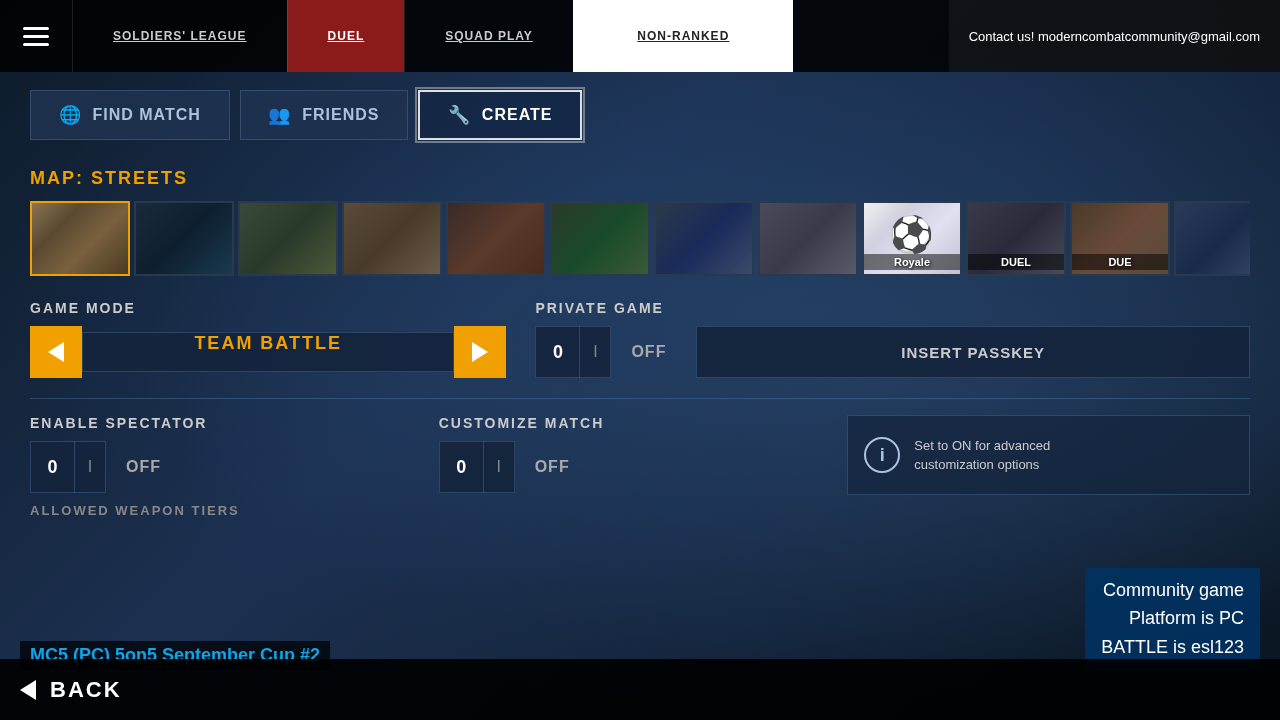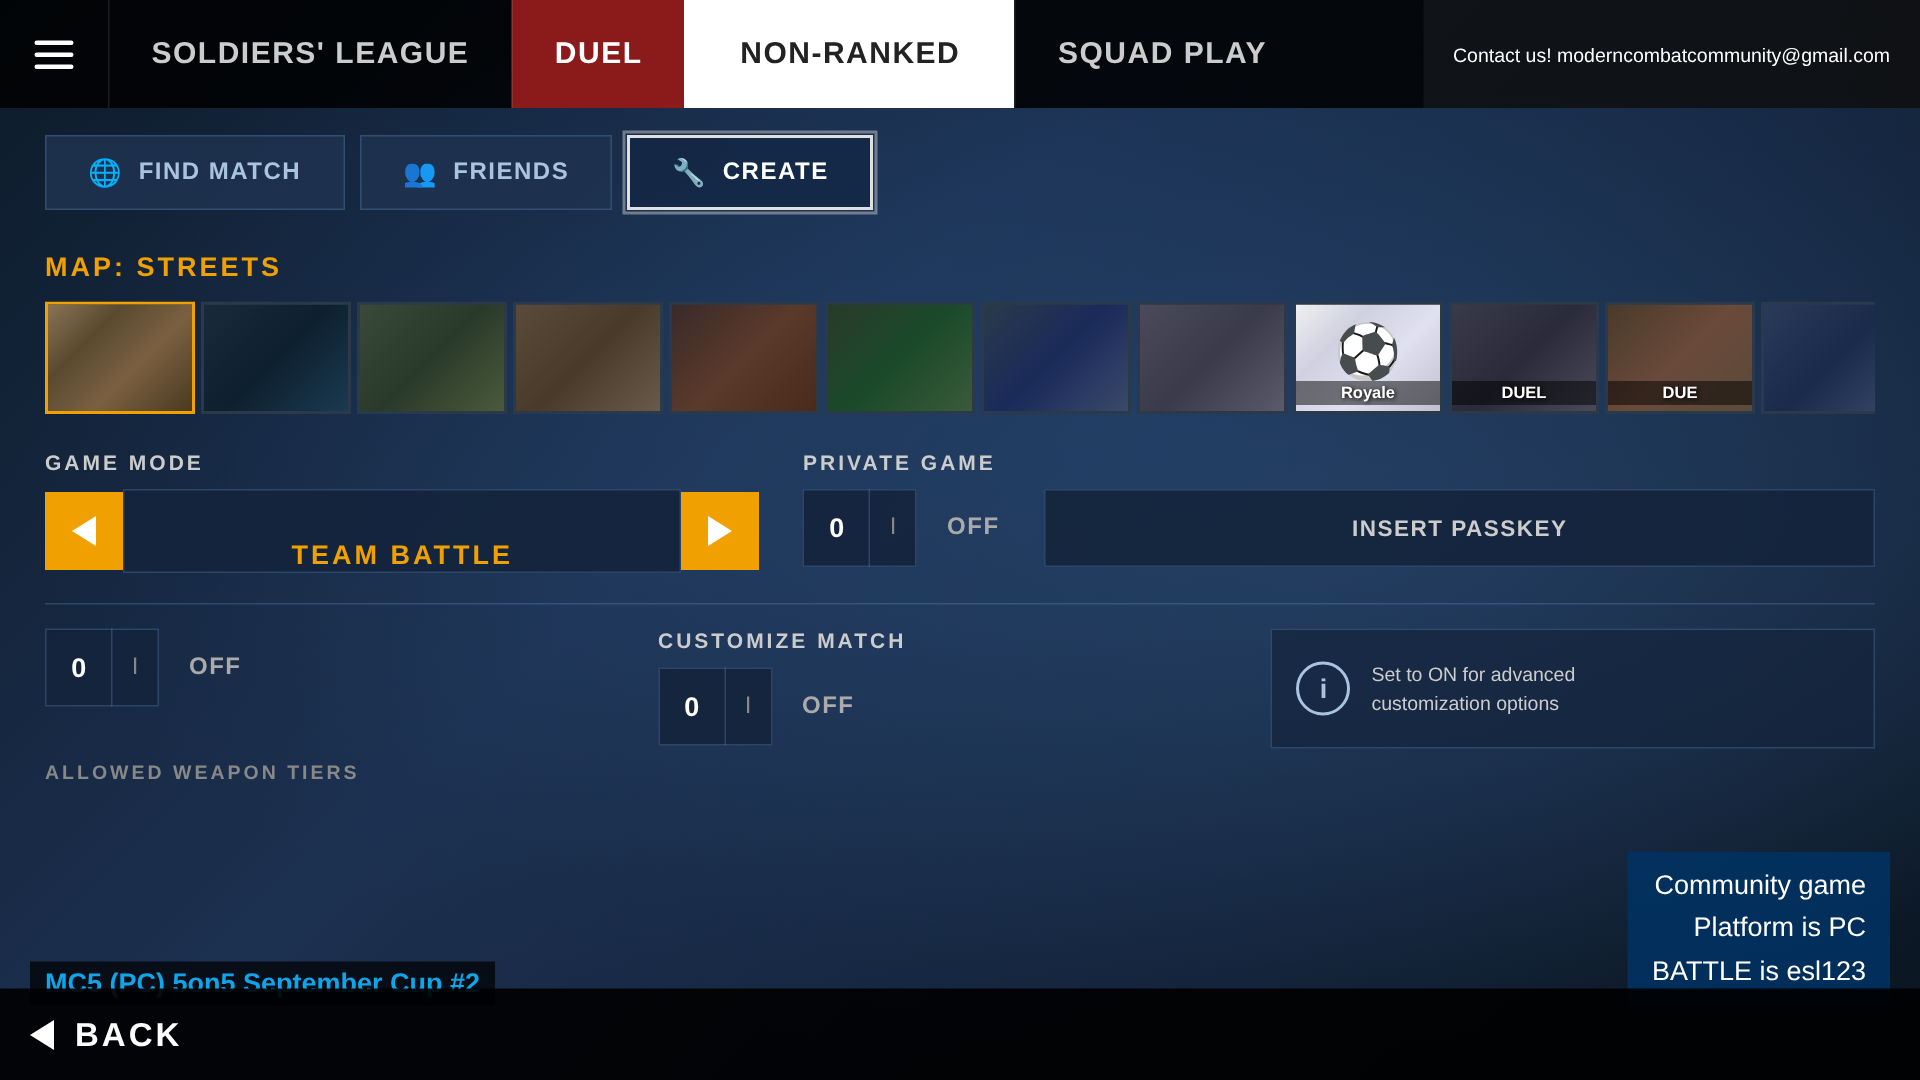--- a/index.html
+++ b/index.html
@@ -57,28 +57,29 @@
       width: 26px;
       height: 3px;
       background: white;
       border-radius: 2px;
     }
 
     .nav-item {
       display: flex;
       align-items: center;
       justify-content: center;
-      padding: 0 28px;
+      padding: 0 40px;
       color: #ccc;
-      font-size: 20px;
+      font-size: 12px;
       font-weight: 700;
       letter-spacing: 1px;
       cursor: pointer;
       text-transform: uppercase;
       border-left: 1px solid rgba(255,255,255,0.1);
+      text-decoration: underline;
     }
     .nav-item.active {
       background: #8b1a1a;
       color: white;
     }
     .nav-item.white-bg {
       background: white;
       color: #222;
       min-width: 220px;
     }
@@ -255,25 +256,25 @@
       border-width: 10px 16px 10px 0;
       border-color: transparent white transparent transparent;
     }
     .arrow-right {
       border-width: 10px 0 10px 16px;
       border-color: transparent transparent transparent white;
     }
 
     .mode-display {
       flex: 1;
-      height: 56px;
+      height: 40px;
       background: rgba(20,35,60,0.9);
       border: 1px solid rgba(100,150,200,0.3);
       display: flex;
-      align-items: flex-end;
+      align-items: flex-start;
       justify-content: center;
       color: #f0a000;
       font-size: 18px;
       font-weight: 700;
       letter-spacing: 2px;
       text-transform: uppercase;
     }
 
     
     .private-game-section {
@@ -467,22 +468,22 @@
   <div class="nav-hamburger">
     <div class="hamburger-icon">
       <span></span>
         <span></span>
         <span></span>
     </div>
   </div>
 
   <div class="nav-item">SOLDIERS' LEAGUE</div>
   <div class="nav-item active">DUEL</div>
+  <div class="nav-item">SQUAD PLAY</div>
   <div class="nav-item white-bg">NON-RANKED</div>
-  <div class="nav-item">SQUAD PLAY</div>
 
   <div class="nav-contact">Contact us! moderncombatcommunity@gmail.com</div>
 </nav>
 
 <div class="sub-nav">
   <div class="sub-tab">
     <span class="sub-tab-icon">🌐</span>
     <span>FIND MATCH</span>
   </div>
   <div class="sub-tab">
@@ -572,20 +573,21 @@
         <div class="toggle-state">OFF</div>
         <button class="passkey-btn">INSERT PASSKEY</button>
       </div>
     </div>
   </div>
 
   <div class="separator"></div>
   <div class="lower-settings">
 
     <div class="setting-group">
+      <div class="setting-label">ENABLE SPECTATOR</div>
       <div class="toggle-row">
         <div class="toggle-display">
           <div class="toggle-num">0</div>
           <div class="toggle-divider">I</div>
         </div>
         <div class="toggle-state">OFF</div>
       </div>
     </div>
 
     <div class="setting-group">

